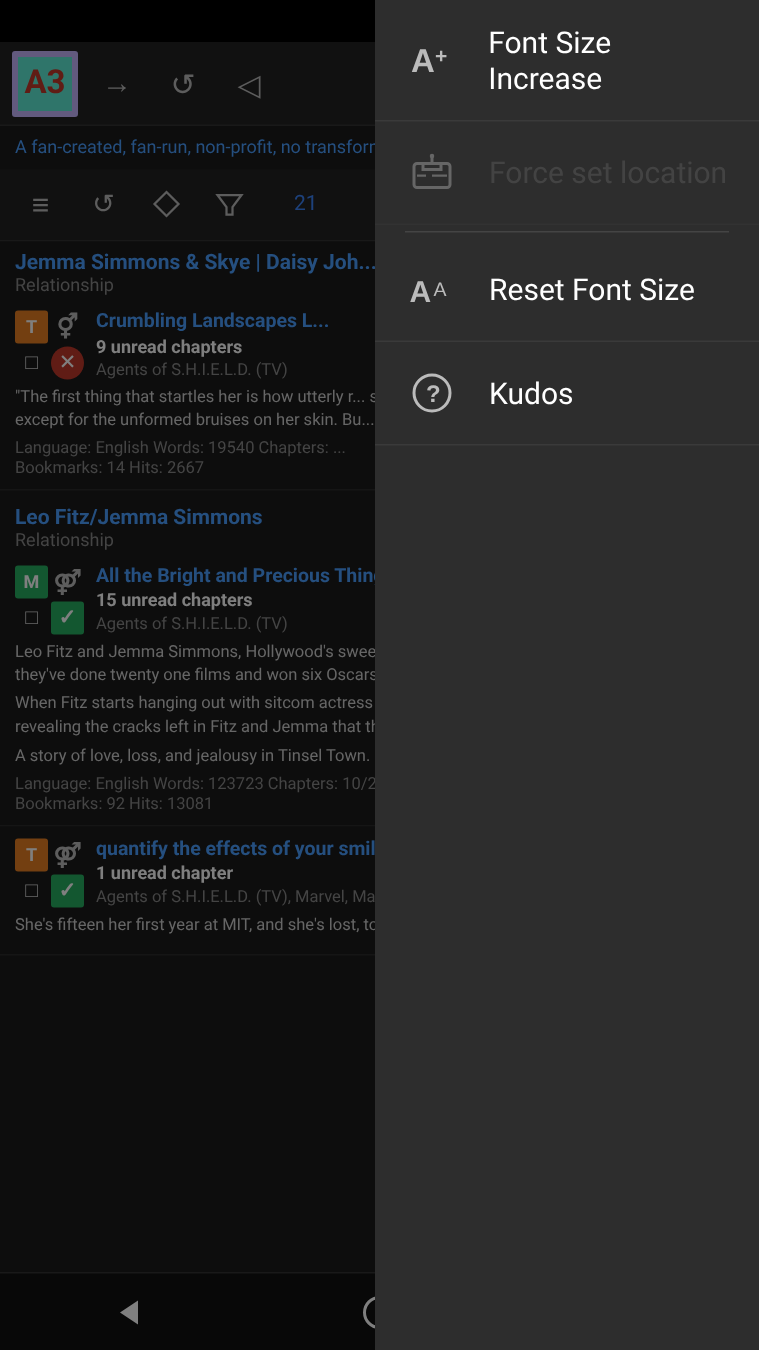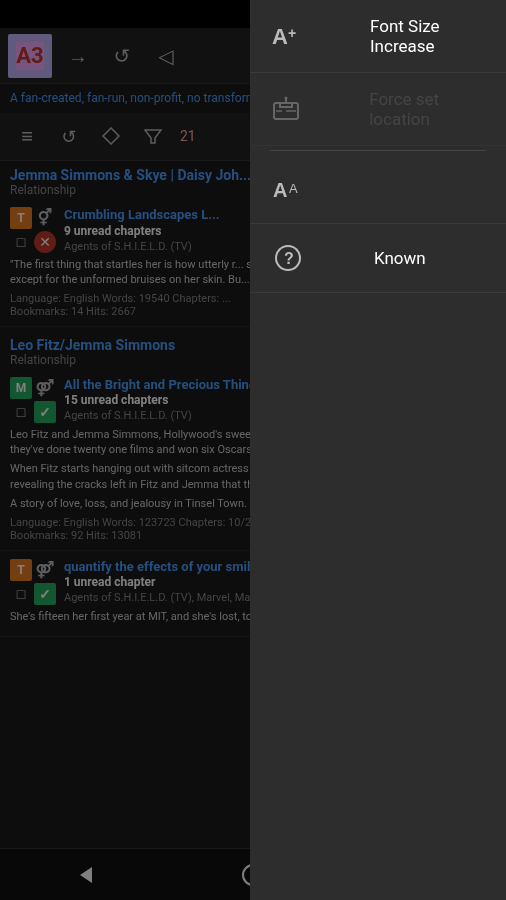--- a/index.html
+++ b/index.html
@@ -42,22 +42,22 @@
       height: 56px;
       display: flex;
       align-items: center;
       padding: 0 8px;
       gap: 8px;
       border-bottom: 1px solid #333;
     }
     .logo-box {
       width: 44px;
       height: 44px;
-      background: #f0abfc;
-      border: 8px solid #c4b5fd;
+      background: #5eead4;
+      border: 4px solid #c4b5fd;
       display: flex;
       align-items: center;
       justify-content: center;
       font-size: 22px;
       font-weight: bold;
       color: #c0392b;
       border-radius: 2px;
       text-align: right;
     }
     .top-icon-btn {
@@ -94,23 +94,23 @@
       width: 38px;
       height: 38px;
       display: flex;
       align-items: center;
       justify-content: center;
       color: #bbb;
       font-size: 18px;
       cursor: pointer;
     }
     .toolbar-text {
-      color: #fca5a5;
+      color: #3b82f6;
       font-size: 14px;
-      margin-left: 4px;
+      margin-left: 20px;
     }
 
     
     .section-header {
       background: #1a1a1a;
       padding: 6px 10px 2px 10px;
     }
     .section-title {
       font-size: 14px;
       color: #4a9eff;
@@ -219,23 +219,22 @@
     .menu-icon {
       width: 36px;
       height: 36px;
       display: flex;
       align-items: center;
       justify-content: center;
       color: #bbb;
       font-size: 24px;
     }
     .menu-label {
-      font-size: 17px;
-      color: #fff;
-      margin-left: 48px;
+      font-size: 20px;
+      color: #fff;
     }
     .menu-label-disabled {
       color: #666;
     }
     .menu-divider {
       height: 1px;
       background: #444;
       margin: 4px 20px;
     }
 
@@ -435,31 +434,32 @@
 
   <div class="menu-divider"></div>
 
   <div class="menu-item">
     <div class="menu-icon">
       <svg width="32" height="32" viewBox="0 0 32 32">
         <text x="1" y="24" font-size="20" font-weight="bold" fill="#bbb" font-family="Arial">A</text>
         <text x="17" y="20" font-size="13" fill="#bbb" font-family="Arial">A</text>
       </svg>
     </div>
+    <span class="menu-label">Reset Font Size</span>
   </div>
 
 
   <div class="menu-item">
     <div class="menu-icon">
       <svg width="28" height="28" viewBox="0 0 28 28">
         <circle cx="14" cy="14" r="12" fill="none" stroke="#bbb" stroke-width="2"></circle>
         <text x="10" y="20" font-size="16" fill="#bbb" font-family="Arial" font-weight="bold">?</text>
       </svg>
     </div>
-    <span class="menu-label">Known</span>
+    <span class="menu-label">Kudos</span>
   </div>
 </div>
 
 <div class="bottom-nav">
   <div class="nav-btn">
     <svg width="24" height="24" viewBox="0 0 24 24">
         <polygon points="20,4 8,12 20,20" fill="#fff"></polygon>
       </svg>
   </div>
   <div class="nav-btn">

